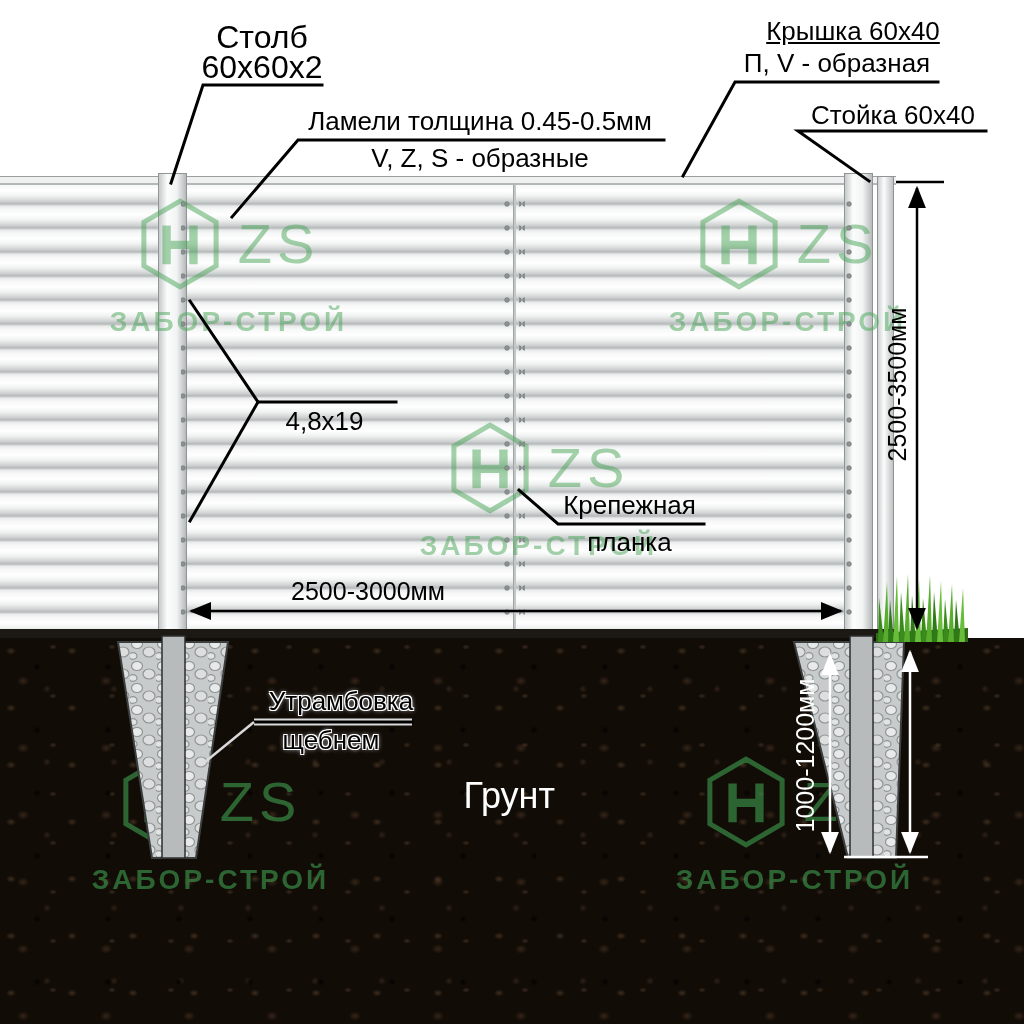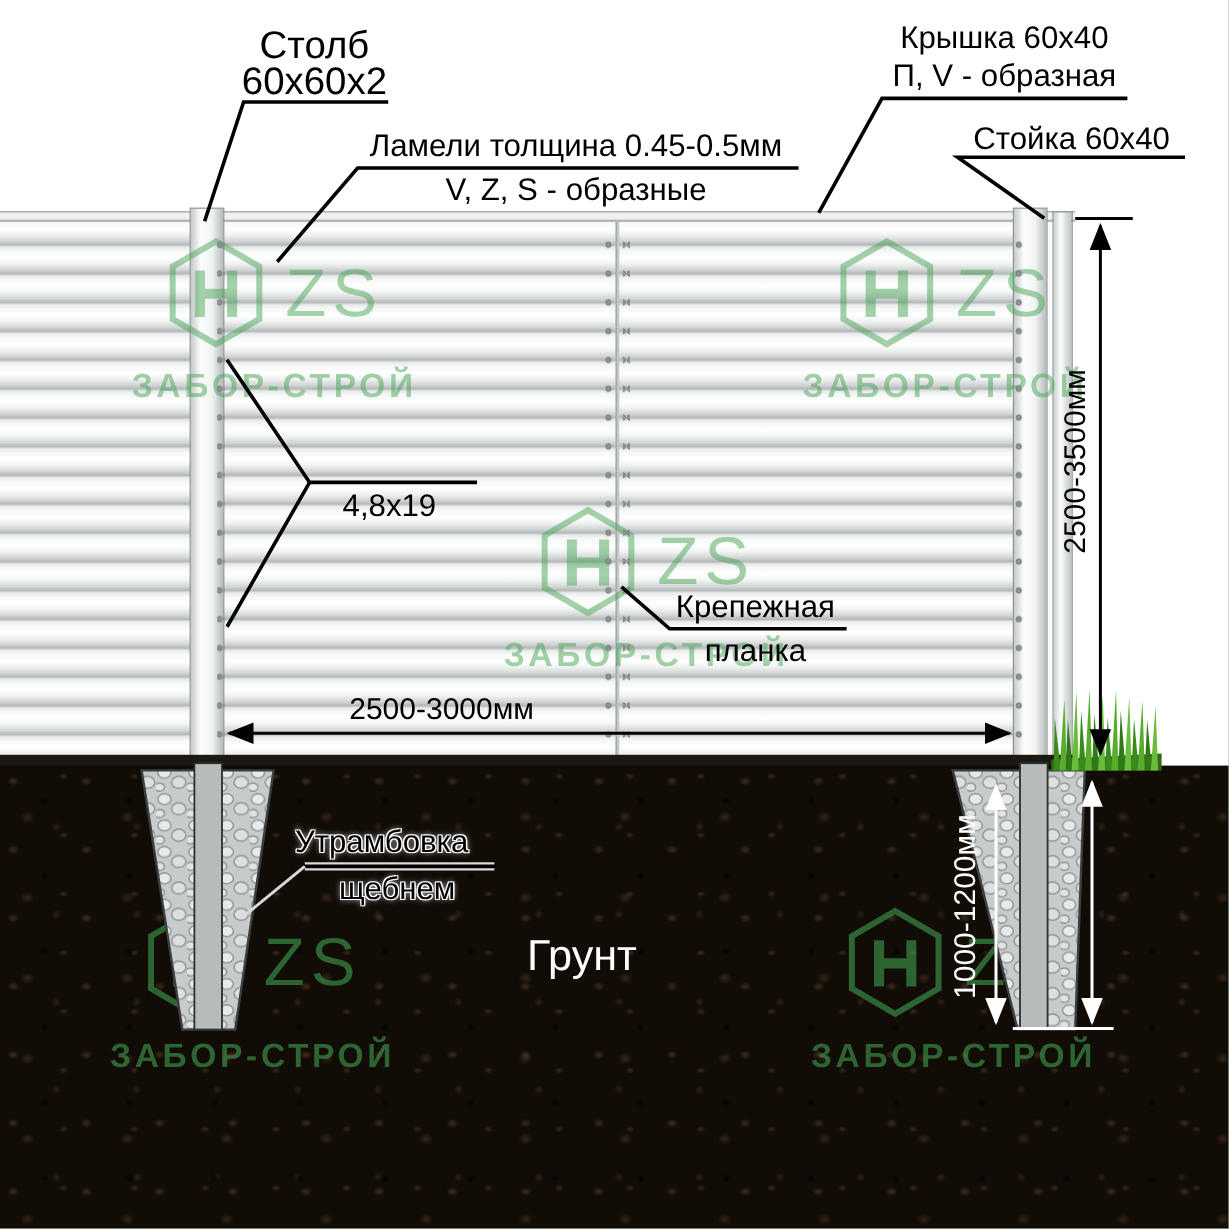--- a/index.html
+++ b/index.html
@@ -46,21 +46,21 @@
   .ldr{stroke:#000;stroke-width:3;fill:none;stroke-linecap:square;}
   .dim{stroke:#000;stroke-width:2.5;fill:none;}
   .dimw{stroke:#fff;stroke-width:2.5;fill:none;}
   
   .lbl{position:absolute;font-size:26px;line-height:31px;text-align:center;white-space:nowrap;color:#000;}
   .lbl-big{font-size:32px;}
   .rot{transform:rotate(-90deg);}
   .white{color:#fff;}
   .dimtxt{font-size:25px;}
   .outlined{color:#000;text-shadow:-1px -1px 0 #fff,1px -1px 0 #fff,-1px 1px 0 #fff,1px 1px 0 #fff,0 0 5px #fff;}
-  .grunt{font-size:36px;}
+  .grunt{font-size:36px;text-align:right;}
 </style>
 </head>
 <body>
 
 <div id="canvas">
 
   <div class="cap"></div>
   <div class="lamellae"></div>
   <div class="seam"></div>
   <div class="post post-left"></div>
@@ -185,34 +185,34 @@
     <line class="dim" x1="917" y1="188" x2="917" y2="628" marker-start="url(#mb)" marker-end="url(#mb)"></line>
     <line class="dim" x1="896" y1="182" x2="944" y2="182"></line>
     <line class="dimw" x1="830" y1="655" x2="830" y2="852" marker-start="url(#mw)" marker-end="url(#mw)"></line>
     <line class="dimw" x1="910" y1="652" x2="910" y2="852" marker-start="url(#mw)" marker-end="url(#mw)"></line>
     <line class="dimw" x1="844" y1="857" x2="928" y2="857"></line>
   </svg>
 
   <div class="lbl lbl-big" style="left:196px;top:22px;width:132px;">Столб</div>
   <div class="lbl lbl-big" style="left:196px;top:52px;width:132px;">60х60х2</div>
 
-  <div class="lbl" style="left:728px;top:16px;width:218px;">Крышка 60х40</div>
+  <div class="lbl" style="left:744px;top:16px;width:218px;text-decoration:underline;">Крышка 60х40</div>
   <div class="lbl" style="left:728px;top:48px;width:218px;">П, V - образная</div>
 
   <div class="lbl" style="left:798px;top:100px;width:190px;">Стойка 60х40</div>
 
   <div class="lbl" style="left:290px;top:106px;width:380px;">Ламели толщина 0.45-0.5мм</div>
   <div class="lbl" style="left:290px;top:143px;width:380px;">V, Z, S - образные</div>
 
   <div class="lbl" style="left:252px;top:406px;width:145px;">4,8х19</div>
 
   <div class="lbl" style="left:552px;top:527px;width:155px;">планка</div>
   <div class="lbl" style="left:552px;top:490px;width:155px;">Крепежная</div>
 
-  <div class="lbl outlined" style="left:233px;top:686px;width:170px;">Утрамбовка</div>
+  <div class="lbl outlined" style="left:256px;top:686px;width:170px;">Утрамбовка</div>
   <div class="lbl outlined" style="left:246px;top:725px;width:170px;">щебнем</div>
 
   <div class="lbl white grunt" style="left:415px;top:780px;width:140px;">Грунт</div>
 
   <div class="lbl dimtxt" style="left:268px;top:576px;width:200px;">2500-3000мм</div>
   <div class="lbl dimtxt rot" style="left:802px;top:369px;width:190px;">2500-3500мм</div>
   <div class="lbl dimtxt rot white" style="left:710px;top:740px;width:190px;">1000-1200мм</div>
 
 </div>
 

